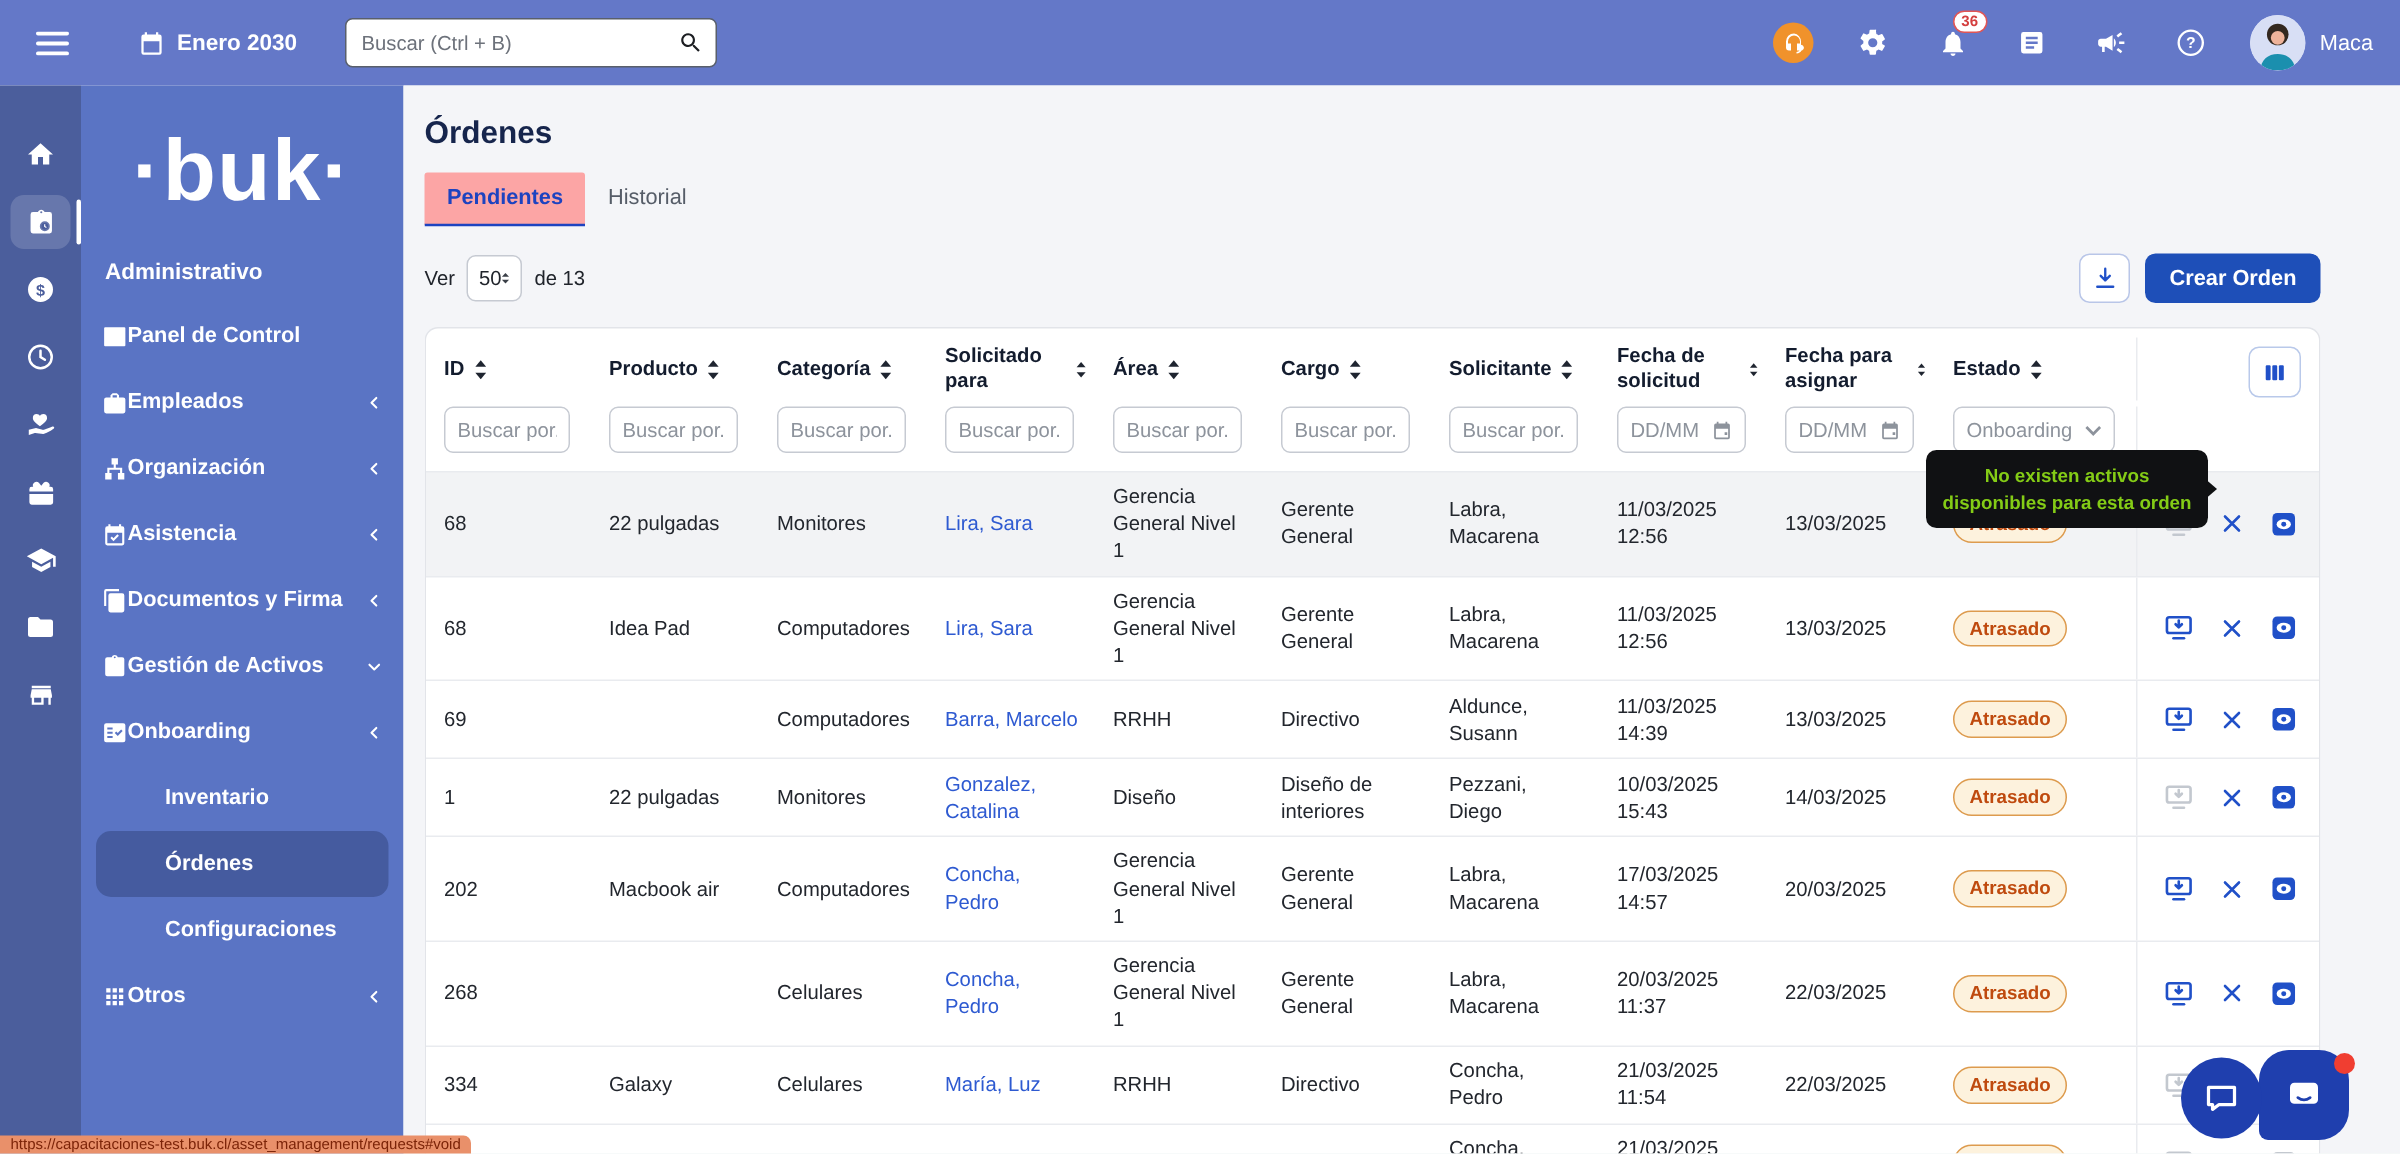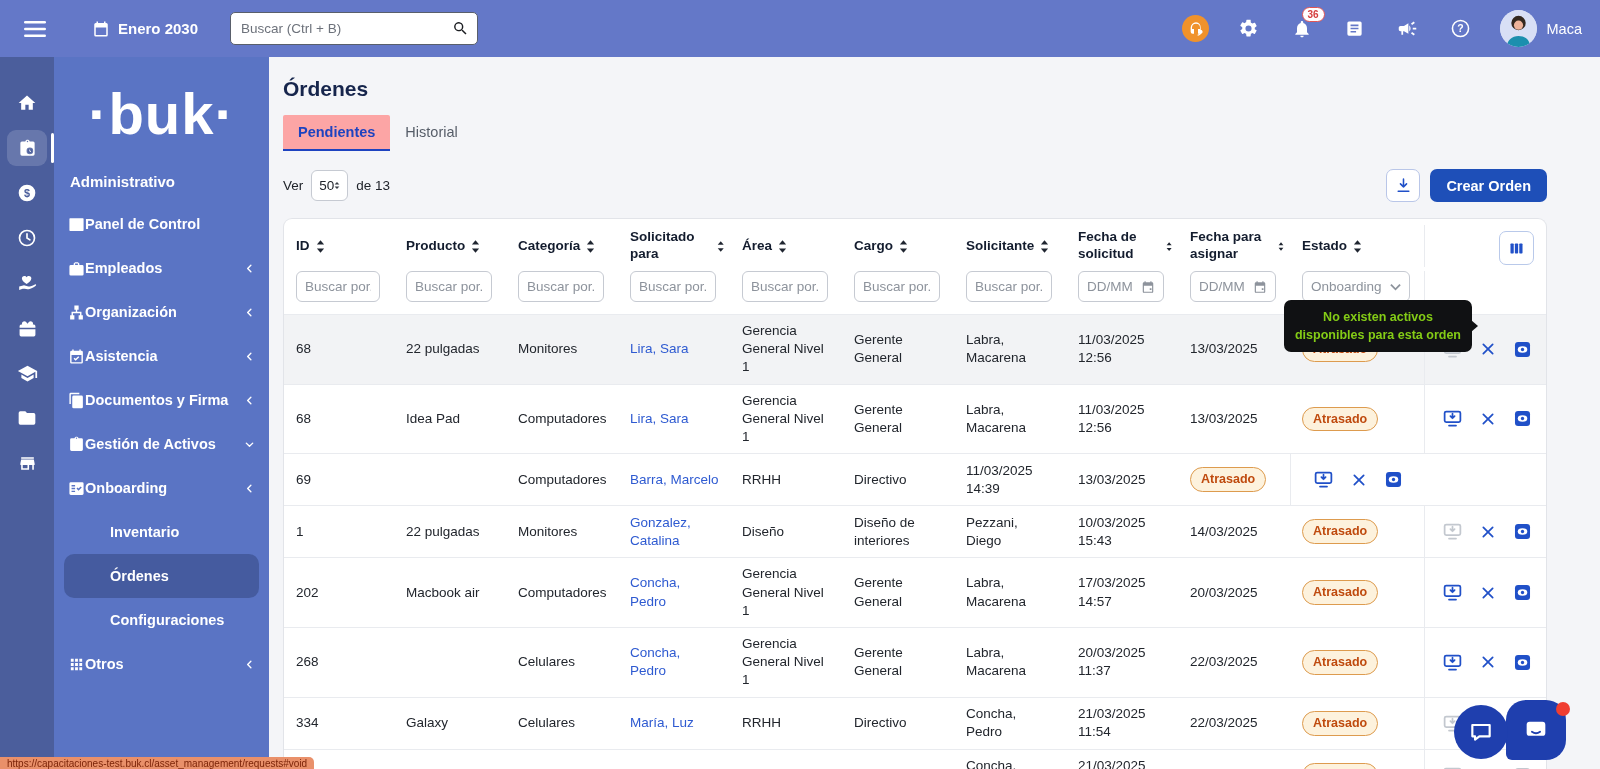--- a/index.html
+++ b/index.html
@@ -508,20 +508,21 @@
       </span>
     </div>
   </div>
           <div class="grid row">
     <div class="cell">69</div>
     <div class="cell"></div>
     <div class="cell">Computadores</div>
     <div class="cell link">Barra, Marcelo</div>
     <div class="cell">RRHH</div>
     <div class="cell">Directivo</div>
+    <div class="cell">Aldunce, Susann</div>
     <div class="cell">11/03/2025 14:39</div>
     <div class="cell">13/03/2025</div>
     <div class="cell"><span class="badge late">Atrasado</span></div>
     <div class="actions-cell">
       <span class="act">
         <svg width="21" height="21" viewBox="0 0 24 24">
                   <rect x="3" y="4" width="18" height="12" rx="1.8" fill="none" stroke="currentColor" stroke-width="2"></rect>
                   <path d="M12 6.5v5M9.6 9.3 12 11.7l2.4-2.4" fill="none" stroke="currentColor" stroke-width="2" stroke-linecap="round" stroke-linejoin="round"></path>
                   <path d="M8 20h8" stroke="currentColor" stroke-width="2" stroke-linecap="round"></path>
                 </svg>

